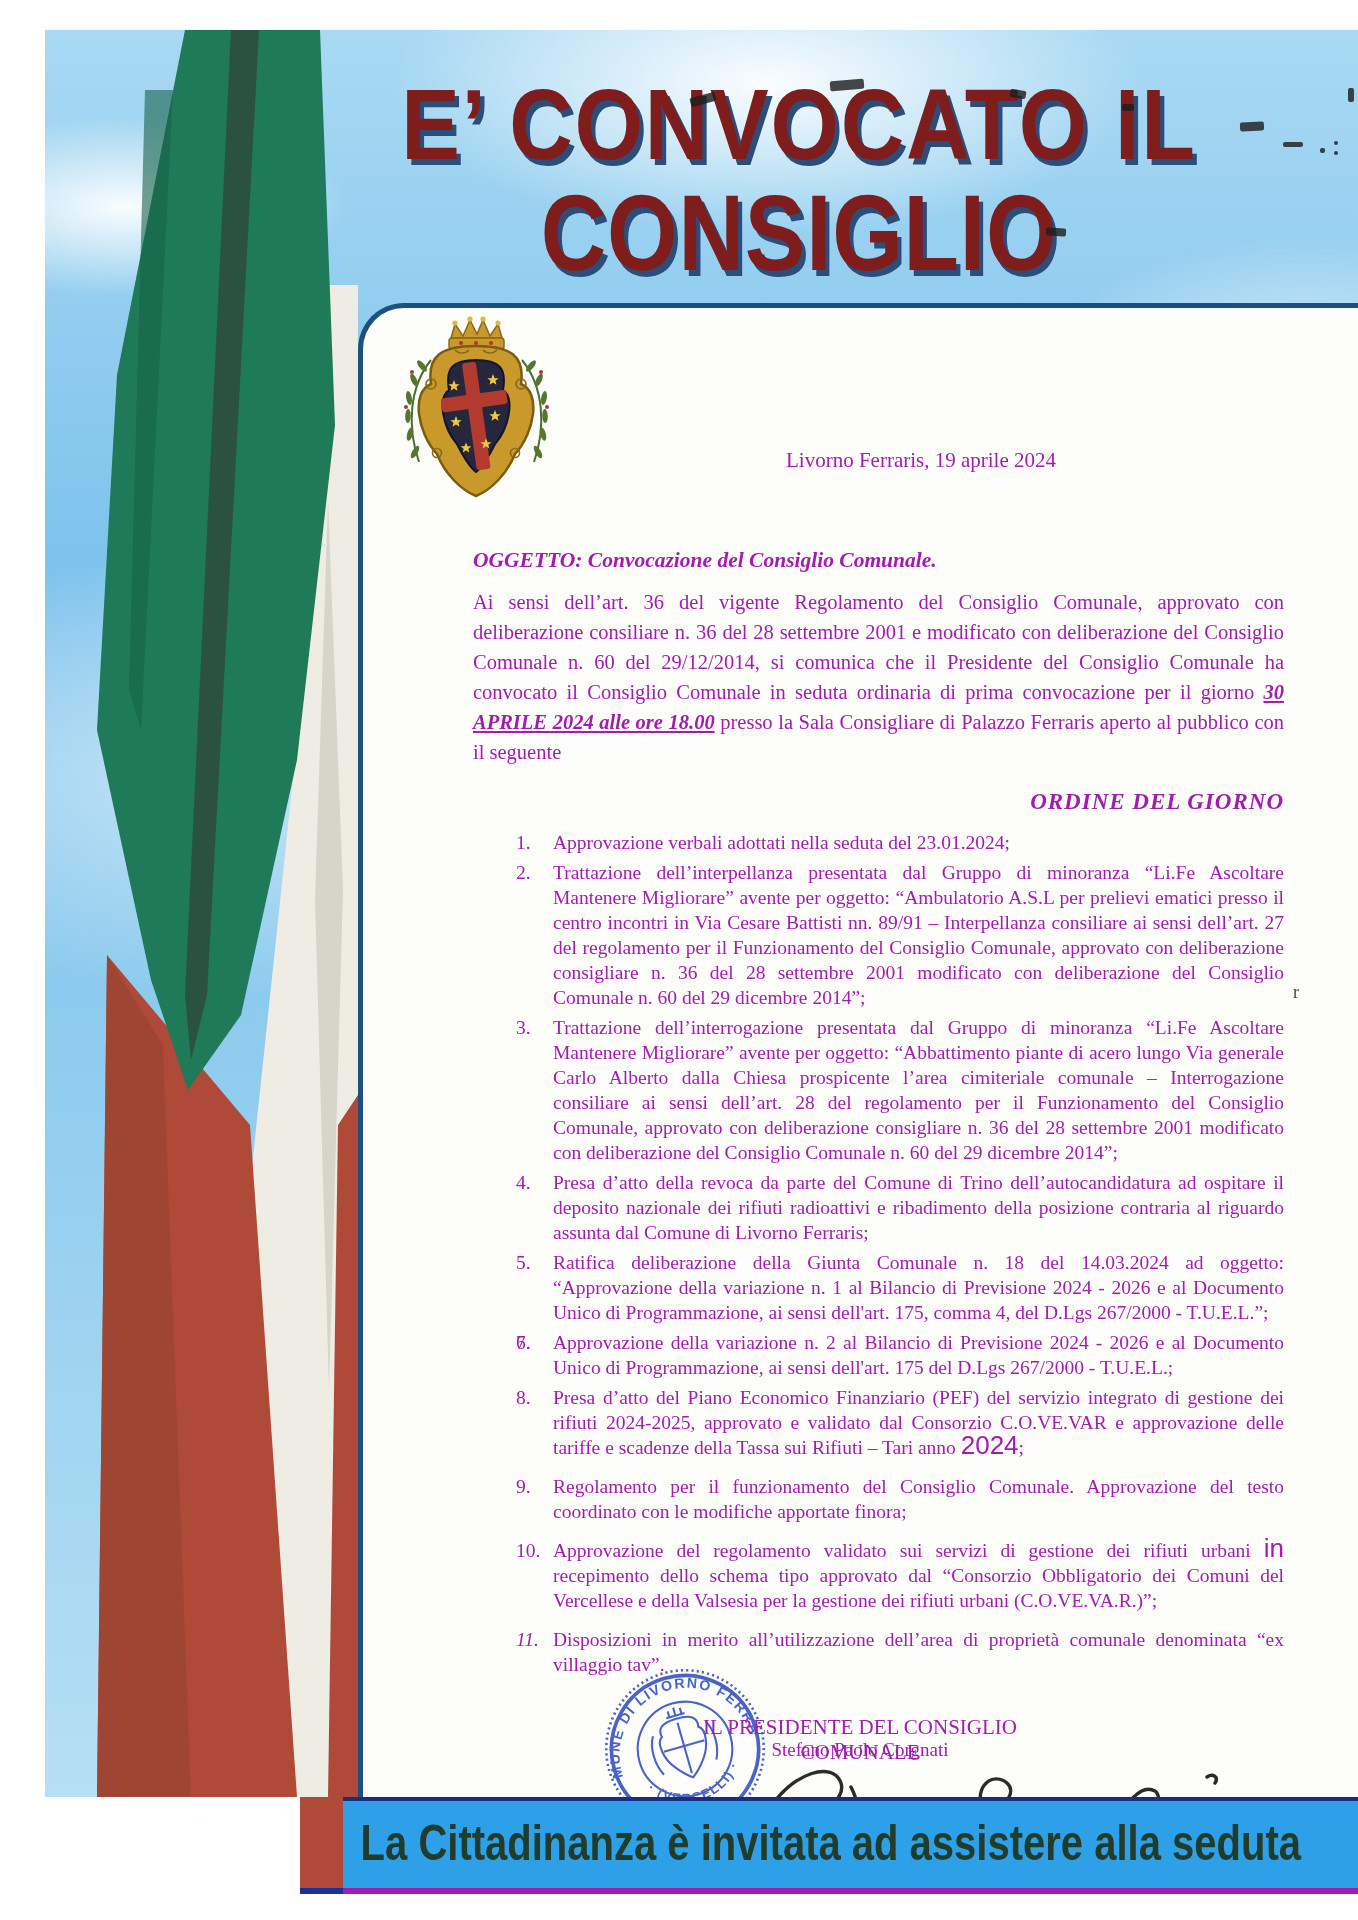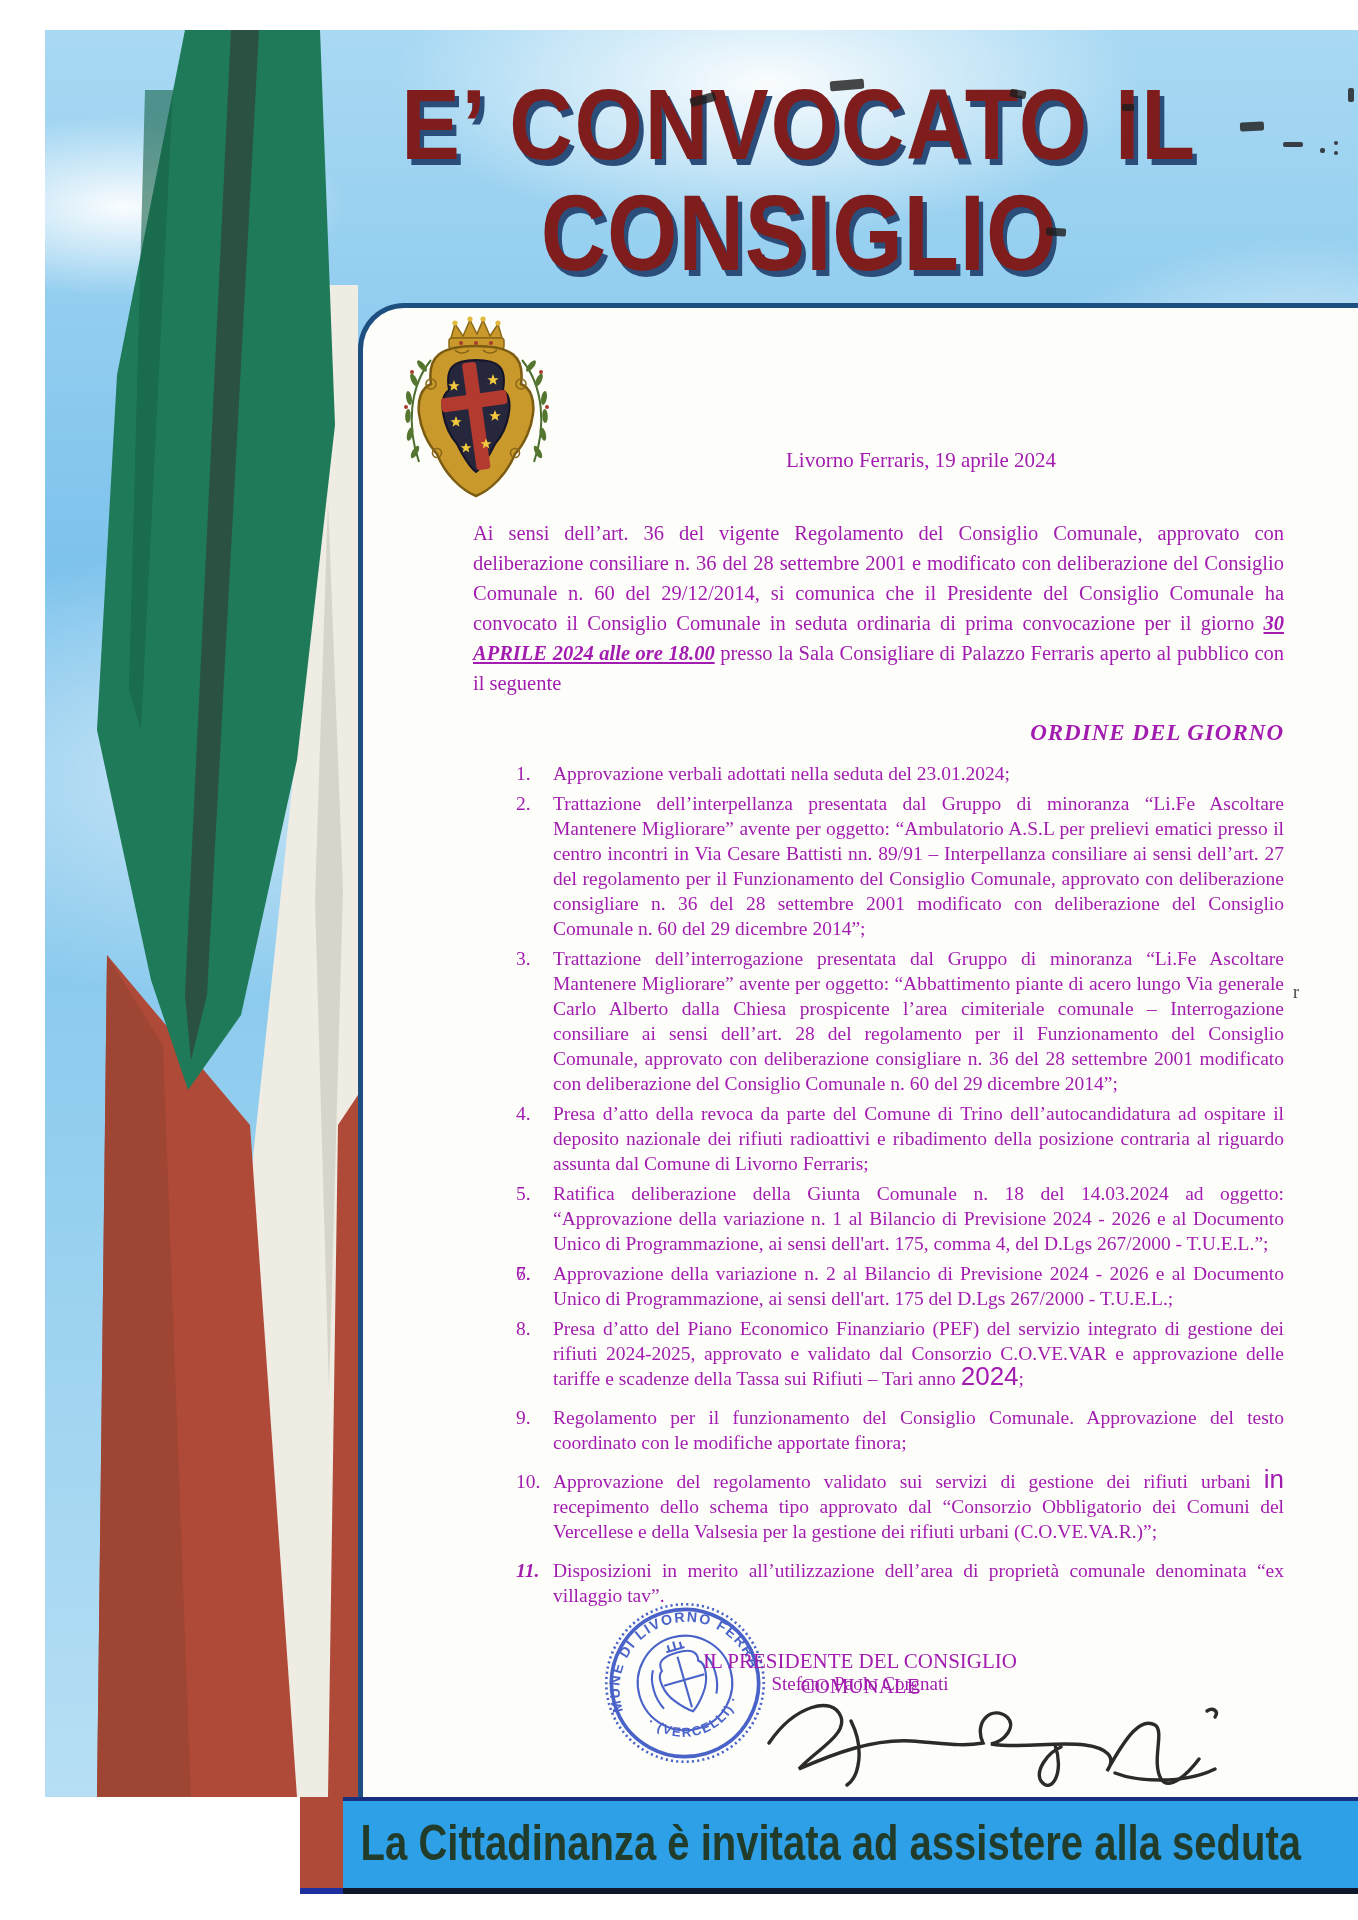--- a/index.html
+++ b/index.html
@@ -36,31 +36,31 @@
   .intro{margin:14px 74px 4px 110px;font-size:20.5px;line-height:30px;text-align:justify;flex:none;}
   .intro .hl{font-weight:bold;font-style:italic;text-decoration:underline;}
   .heading{margin:18px 74px 6px 110px;text-align:right;font-weight:bold;font-style:italic;
            font-size:23px;letter-spacing:1px;flex:none;}
   .list{flex:none;}
   .item{position:relative;padding-left:190px;margin-right:74px;font-size:19.5px;line-height:25px;
         text-align:justify;margin-top:5px;}
   .item.m8{margin-top:9px;}
   .item.gap{margin-top:14px;}
   .item .num{position:absolute;left:153px;top:0;width:36px;}
-  .item .num.italic{font-style:italic;font-weight:bold;}
+  .item .num.italic{font-style:italic;}
   .big-insert{font-family:"Liberation Sans",sans-serif;font-size:26px;line-height:20px;}
   
   .sig-row{margin-top:auto;position:relative;height:186px;flex:none;}
   .stamp{position:absolute;left:238px;top:-12px;transform:rotate(-16deg);}
   .sig-role{position:absolute;left:297px;top:38px;width:400px;text-align:center;font-size:21px;}
   .sig-name{position:absolute;left:297px;top:62px;width:400px;text-align:center;font-size:19px;}
   .sig-script{position:absolute;left:392px;top:66px;}
   
   .banner{position:absolute;left:343px;top:1797px;right:0;height:97px;background:#2da0e8;
-          border-top:4px solid #16307d;border-bottom:6px solid #0f172a;box-sizing:border-box;
+          border-top:4px solid #16307d;border-bottom:6px solid #a21caf;box-sizing:border-box;
           overflow:hidden;white-space:nowrap;z-index:6;}
   .banner-text{display:inline-block;font-family:"Liberation Sans",sans-serif;font-weight:bold;
                font-size:50px;line-height:84px;color:#223c2b;transform:scaleX(.8);
                transform-origin:0 50%;padding-left:22px;}
   .banner-red{position:absolute;left:300px;top:1797px;width:43px;height:97px;background:#b04a38;
               border-bottom:6px solid #1b2f9f;box-sizing:border-box;z-index:6;}
 </style>
 </head>
 <body>
 
@@ -171,20 +171,21 @@
         <use href="#star" transform="translate(104,68) scale(.85)"></use>
         <use href="#star" transform="translate(67,110) scale(.85)"></use>
         <use href="#star" transform="translate(106,104) scale(.85)"></use>
         <use href="#star" transform="translate(77,136) scale(.8)"></use>
         <use href="#star" transform="translate(97,132) scale(.8)"></use>
       </g>
     </svg>
     <div class="date">Livorno Ferraris, 19 aprile 2024</div>
   </div>
 
+  <div class="subject">OGGETTO: Convocazione del Consiglio Comunale.</div>
 
   <p class="intro"><span>Ai sensi dell’art. 36 del vigente Regolamento del Consiglio Comunale, approvato con deliberazione consiliare n. 36 del 28 settembre 2001 e modificato con deliberazione del Consiglio Comunale n. 60 del 29/12/2014, si comunica che il Presidente del Consiglio Comunale ha convocato il Consiglio Comunale in seduta ordinaria di prima convocazione per il giorno </span><span class="hl">30 APRILE 2024 alle ore 18.00</span><span> presso la Sala Consigliare di Palazzo Ferraris aperto al pubblico con il seguente</span></p>
 
   <div class="heading">ORDINE DEL GIORNO</div>
 
   <div class="list">
     <div class="item m8">
       <span class="num">1.</span><span>Approvazione verbali adottati nella seduta del 23.01.2024;</span><span class="big-insert"></span><span></span>
     </div>
     <div class="item">

